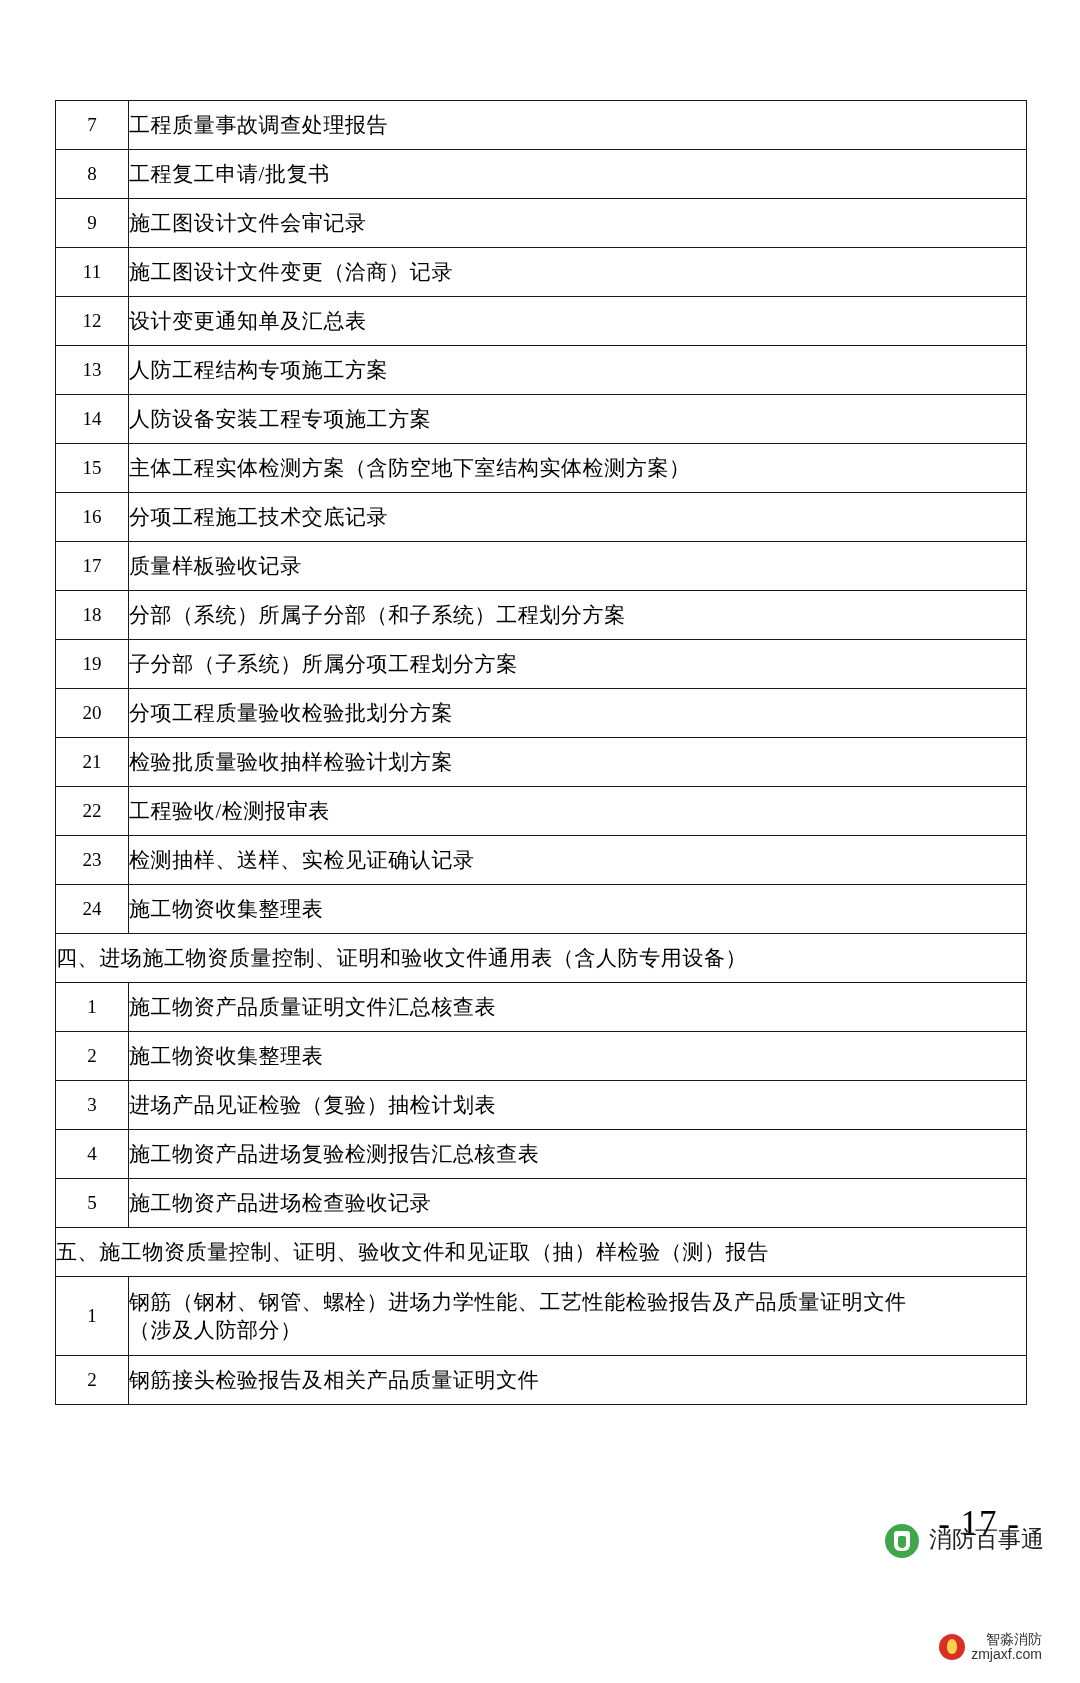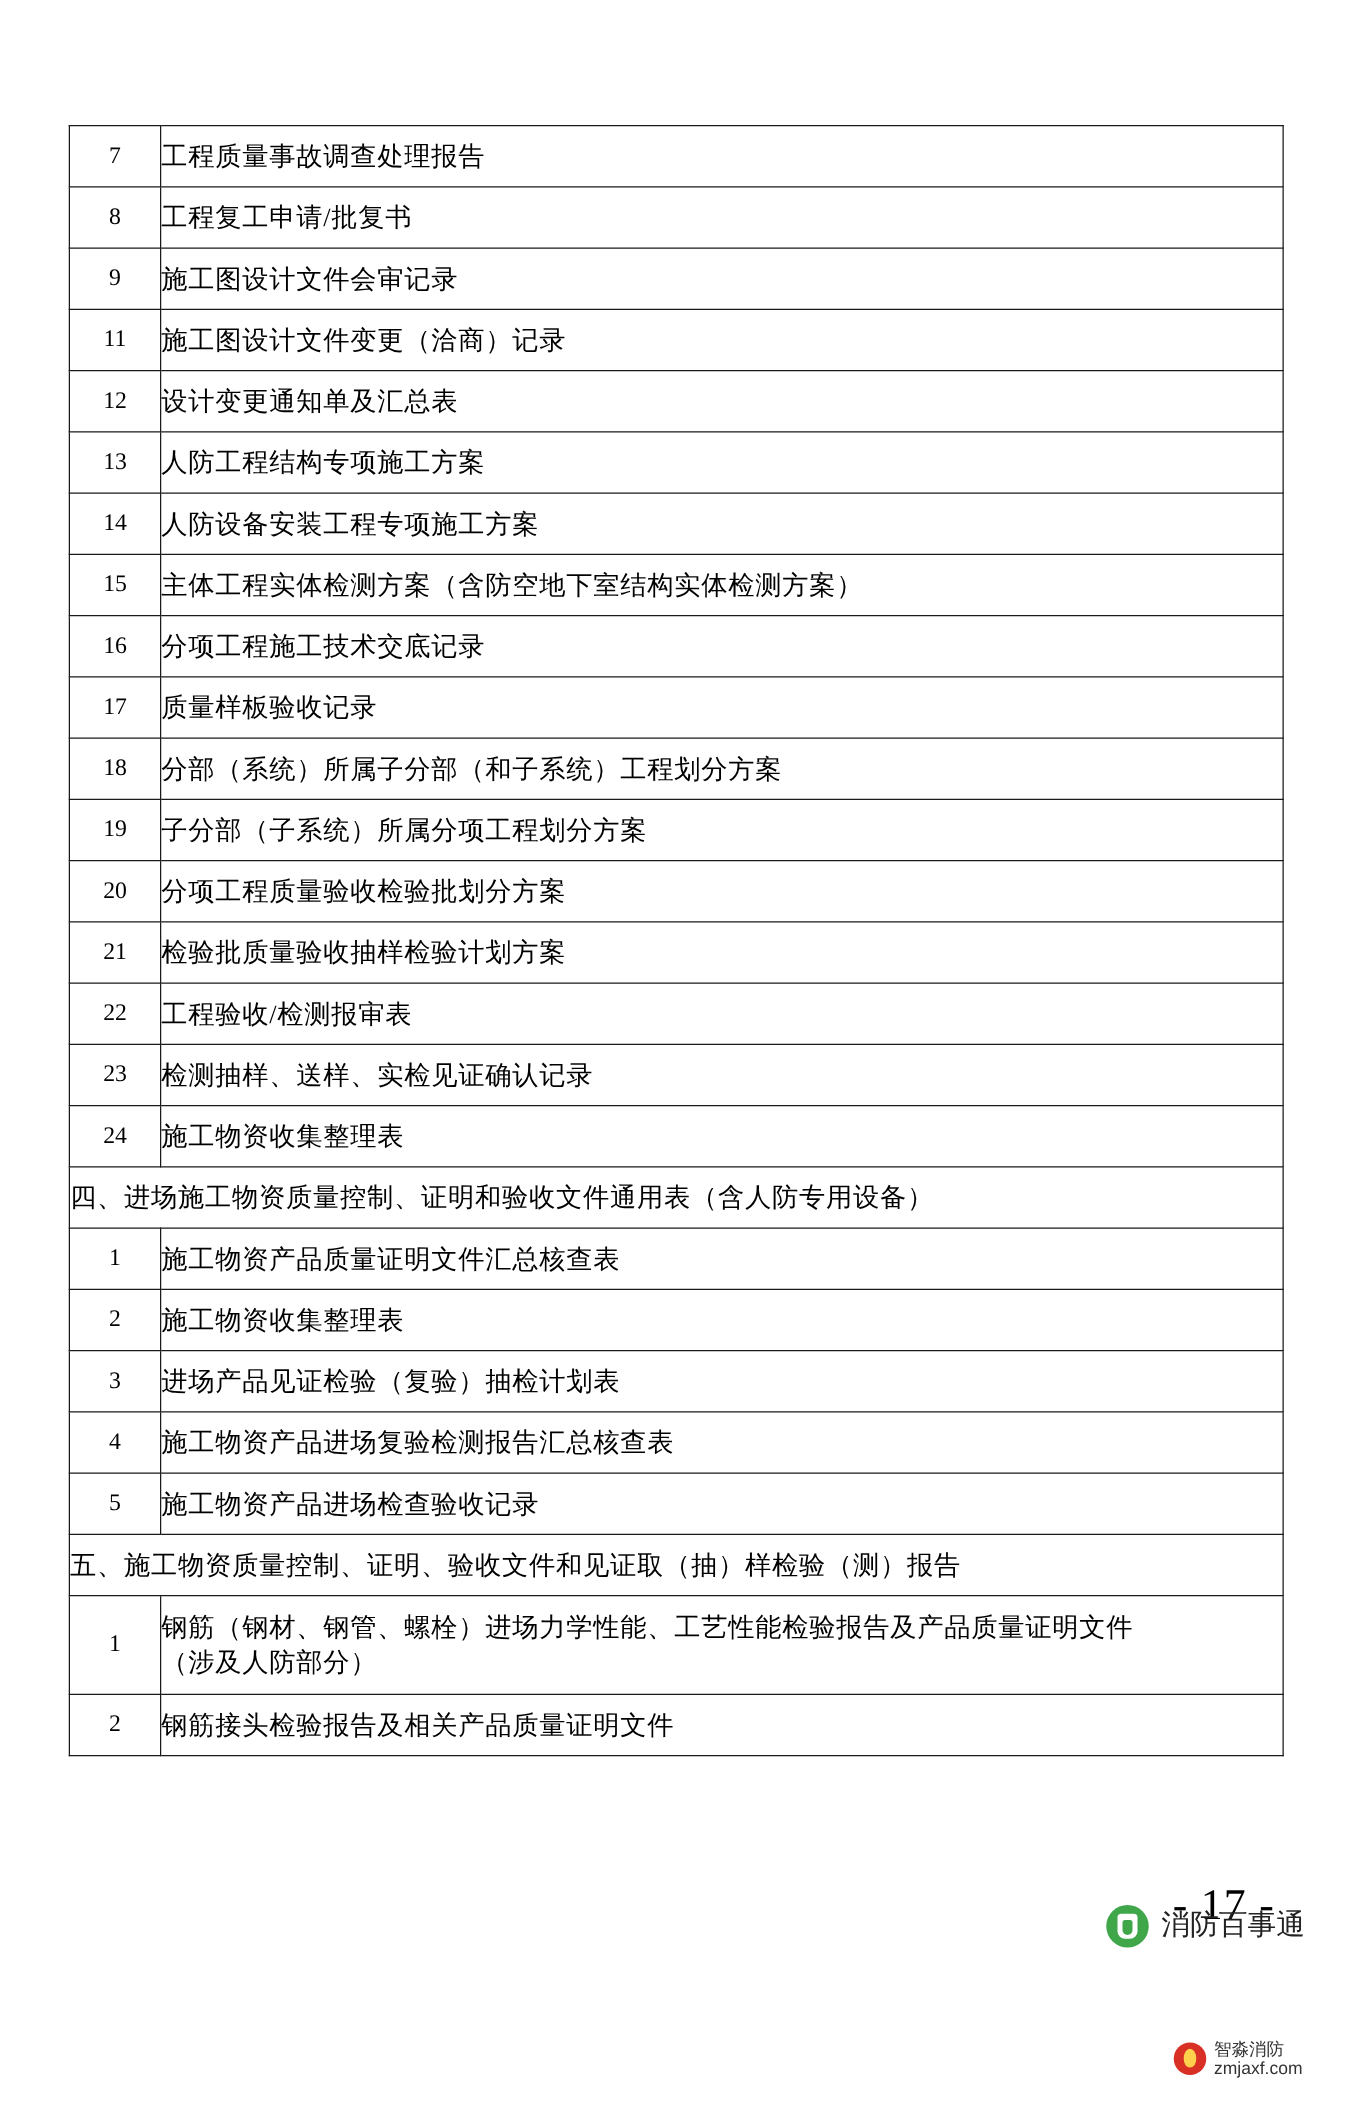--- a/index.html
+++ b/index.html
@@ -132,21 +132,21 @@
     width: 10px;
     height: 15px;
     background: #ffd04b;
     border-radius: 50% 50% 45% 45%;
   }
   .wm-badge-text {
     font-size: 14px;
     color: #333;
     font-family: "Liberation Sans", sans-serif;
     line-height: 1.05;
-    text-align: left;
+    text-align: right;
   }
   .wm-badge-text span { display: block; }
 </style>
 </head>
 <body>
 
 <div class="page">
 
   <table class="doc-table">
     <tbody>

